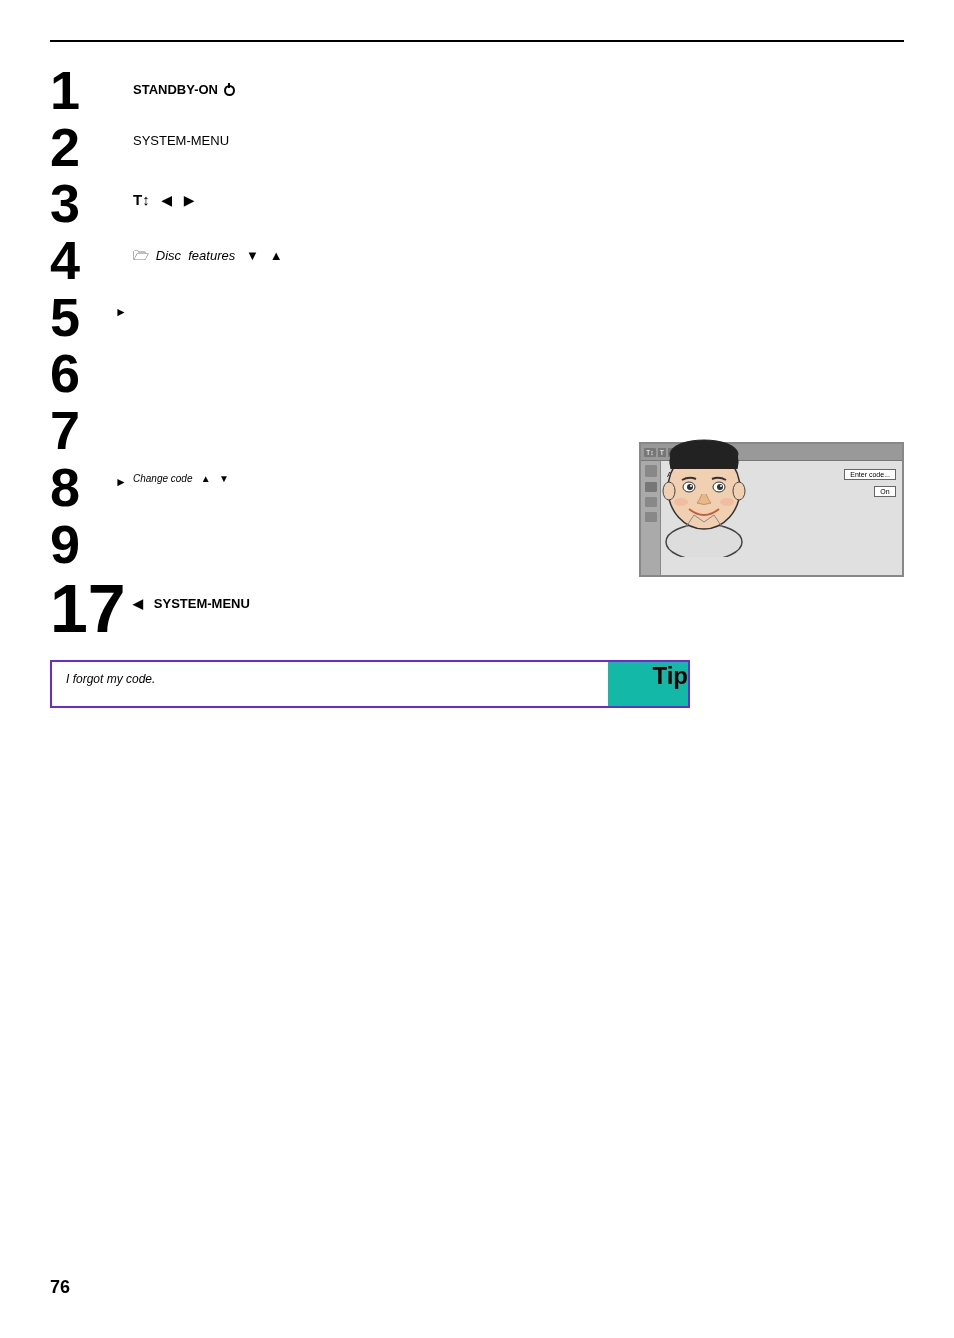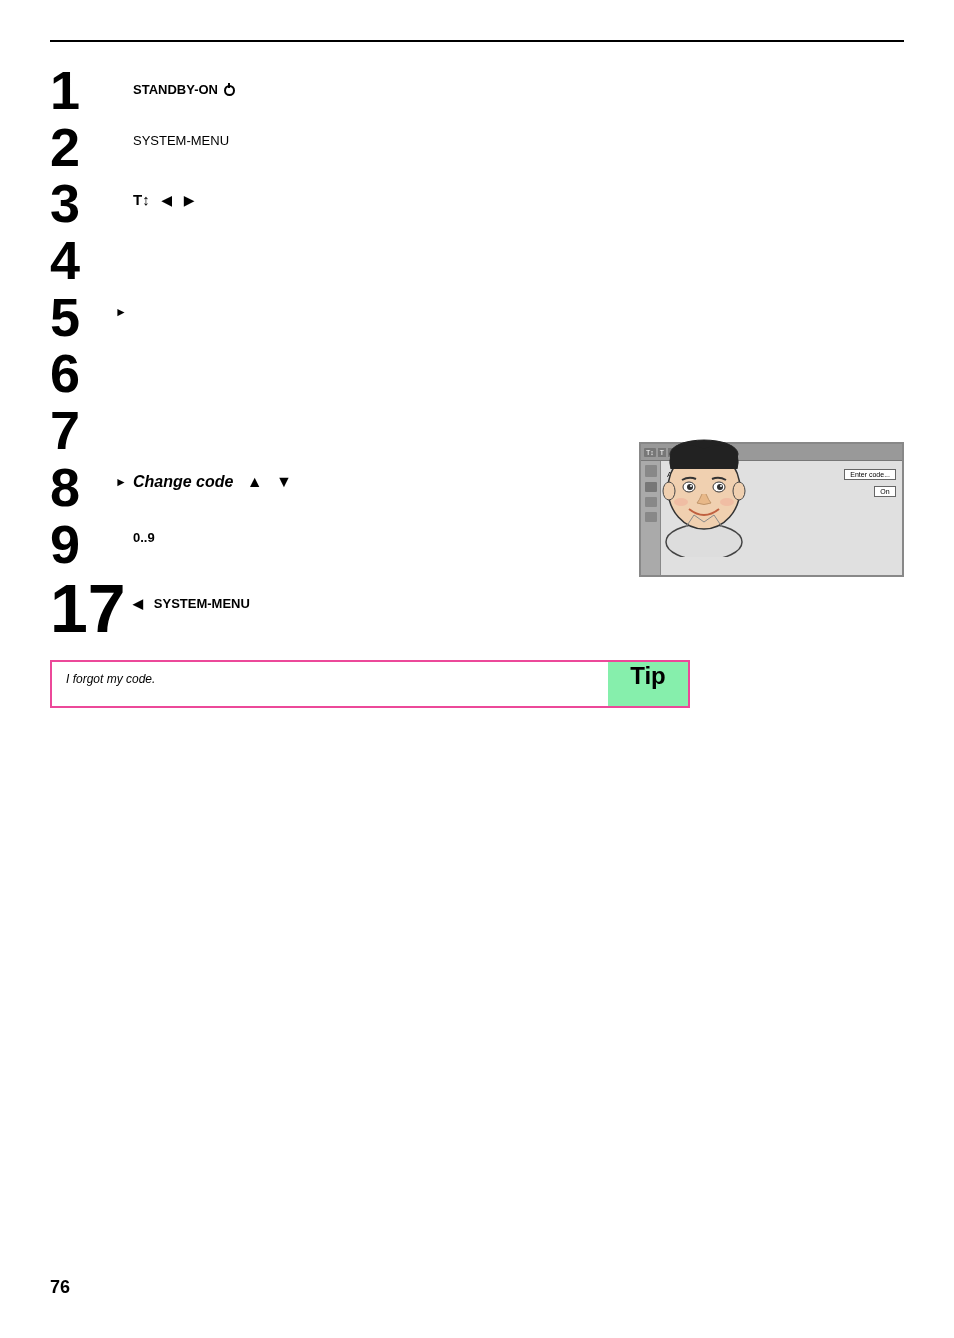--- a/index.html
+++ b/index.html
@@ -86,20 +86,23 @@
         <div style="width:18px; flex-shrink:0;"></div>
         <div style="flex:1; padding-top:16px; font-size:14px;">
           <span style="font-size:15px; font-weight:700;">T↕</span>
           &nbsp; ◀ &nbsp; ▶
         </div>
       </div>
 
       <div style="display:flex; align-items:flex-start; min-height:52px;">
         <div style="width:65px; flex-shrink:0; font-size:54px; font-weight:900; line-height:1.05;">4</div>
         <div style="width:18px; flex-shrink:0;"></div>
+        <div style="flex:1; padding-top:14px; font-size:13px;">
+          <span style="margin-right:3px;">🗁</span> <em>Disc&nbsp; features</em> &nbsp; ▼ &nbsp; ▲
+        </div>
       </div>
 
       <div style="display:flex; align-items:flex-start; min-height:52px;">
         <div style="width:65px; flex-shrink:0; font-size:54px; font-weight:900; line-height:1.05;">5</div>
         <div style="width:18px; flex-shrink:0; padding-top:16px; font-size:12px;">►</div>
         <div style="flex:1; padding-top:14px; font-size:13px;"></div>
       </div>
 
       <div style="display:flex; align-items:flex-start; min-height:52px;">
         <div style="width:65px; flex-shrink:0; font-size:54px; font-weight:900; line-height:1.05;">6</div>
@@ -108,29 +111,28 @@
 
       <div style="display:flex; align-items:flex-start; min-height:52px;">
         <div style="width:65px; flex-shrink:0; font-size:54px; font-weight:900; line-height:1.05;">7</div>
         <div style="width:18px; flex-shrink:0;"></div>
         <div style="flex:1; padding-top:14px; font-size:13px;"></div>
       </div>
 
       <div style="display:flex; align-items:flex-start; min-height:52px;">
         <div style="width:65px; flex-shrink:0; font-size:54px; font-weight:900; line-height:1.05;">8</div>
         <div style="width:18px; flex-shrink:0; padding-top:16px; font-size:12px;">►</div>
-        <div style="flex:1; padding-top:14px; font-size:16px;font-weight:bold;">
+        <div style="flex:1; padding-top:14px; font-size:10px;">
           <em>Change code</em> &nbsp; ▲ &nbsp; ▼
         </div>
       </div>
 
       <div style="display:flex; align-items:flex-start; min-height:58px;">
         <div style="width:65px; flex-shrink:0; font-size:54px; font-weight:900; line-height:1.05;">9</div>
         <div style="width:18px; flex-shrink:0;"></div>
-        <div style="flex:1; padding-top:14px; font-size:13px; font-weight:700;">0..9</div>
       </div>
 
       <div style="display:flex; align-items:flex-start; min-height:70px;">
         <div style="width:65px; flex-shrink:0; font-size:68px; font-weight:900; line-height:1.0;">17</div>
         <div style="width:18px; flex-shrink:0;"></div>
         <div style="flex:1; padding-top:22px; font-size:13px; font-weight:700;">
           ◀ &nbsp; SYSTEM-MENU
         </div>
       </div>
 
@@ -206,25 +208,25 @@
           <ellipse cx="78" cy="75" rx="7" ry="4" fill="#f0a090" opacity="0.4"></ellipse>
 
           <path d="M37 100 L45 88 L55 95 L65 88 L73 100" stroke="#888" stroke-width="1" fill="none"></path>
         </svg>
       </div>
     </div>
 
   </div>
 
   
-  <div style="border:2px solid #ec4899; margin-top: 16px; margin-right: 12px; display:flex; overflow:hidden; max-width: 640px;">
+  <div style="border:2px solid #6d28d9; margin-top: 16px; margin-right: 12px; display:flex; overflow:hidden; max-width: 640px;">
     <div style="flex:1; padding: 8px 14px; font-size:12px; line-height:1.6;">
       <div><em>I forgot my code.</em></div>
     </div>
-    <div style="width:80px; background:#86efac; display:flex; align-items:flex-end; justify-content:center; padding-bottom:16px;">
+    <div style="width:80px; background:#14b8a6; display:flex; align-items:flex-end; justify-content:flex-end; padding-bottom:16px;">
       <span style="font-size:24px; font-weight:900;">Tip</span>
     </div>
   </div>
 
   
   <div style="position:absolute; bottom:40px; left:50px; font-size:18px; font-weight:900;">76</div>
 
 </div>
 
 </body></html>

